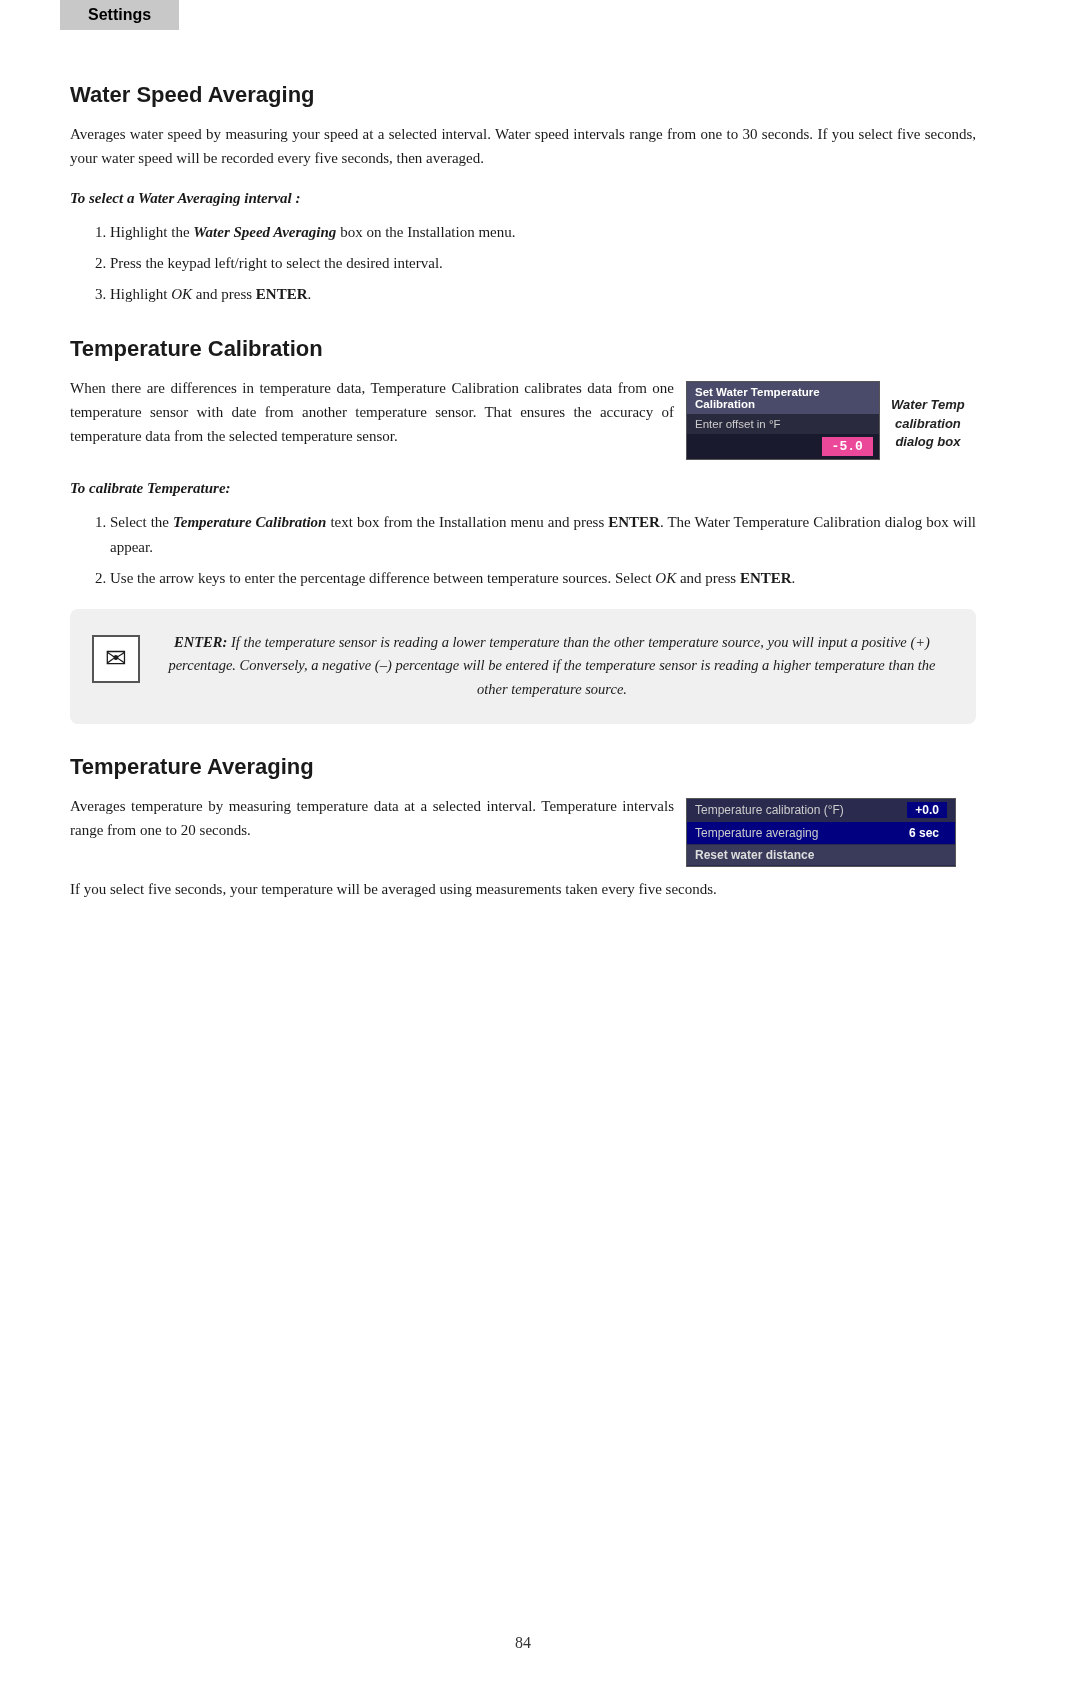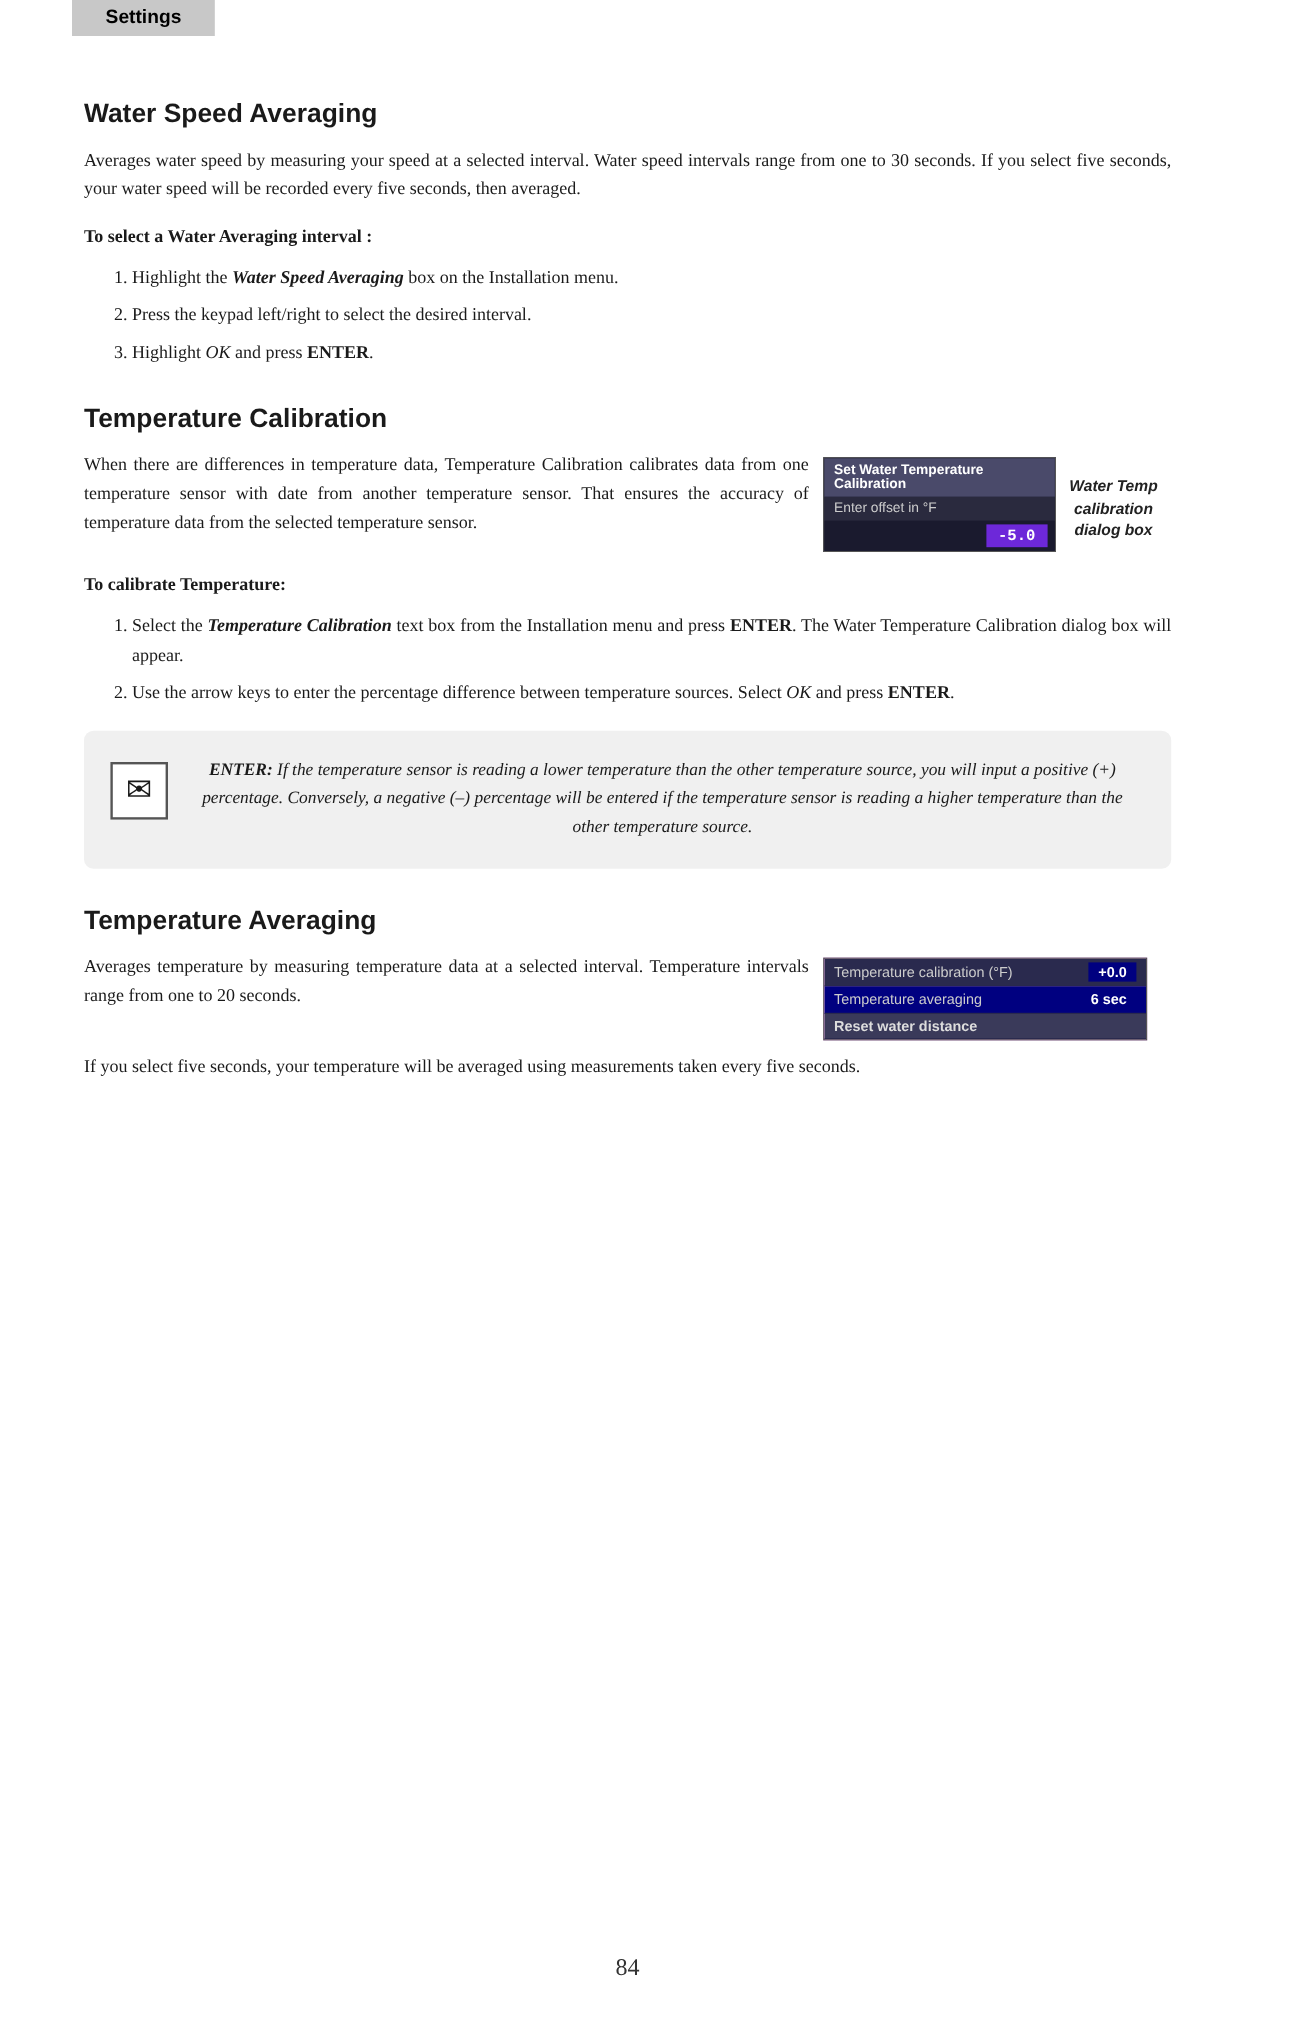--- a/index.html
+++ b/index.html
@@ -48,20 +48,21 @@
 
     
     p {
       line-height: 1.6;
       margin-bottom: 12px;
       text-align: justify;
     }
 
     
     .sub-heading {
+      font-style: italic;
       font-weight: bold;
       margin-bottom: 10px;
       margin-top: 16px;
     }
 
     
     ol {
       margin-left: 40px;
       margin-bottom: 14px;
     }
@@ -124,21 +125,21 @@
     }
 
     .dialog-value-row {
       display: flex;
       justify-content: flex-end;
       padding: 3px 6px;
       background: #1a1a2e;
     }
 
     .dialog-value {
-      background: #6d28d9;
+      background: #ec4899;
       color: #fff;
       padding: 2px 10px;
       font-family: 'Courier New', monospace;
       font-size: 13px;
       font-weight: bold;
       min-width: 50px;
       text-align: right;
     }
 
     .dialog-caption {
@@ -241,21 +242,21 @@
     .table-row-item.last-row {
       background: #3a3a5a;
       justify-content: flex-start;
       color: #ddd;
       font-weight: bold;
     }
 
     
     .page-number {
       text-align: center;
-      font-size: 20px;
+      font-size: 16px;
       color: #333;
       position: absolute;
       bottom: 30px;
       left: 0;
       right: 0;
     }
 
     em strong, strong em {
       font-style: italic;
       font-weight: bold;

